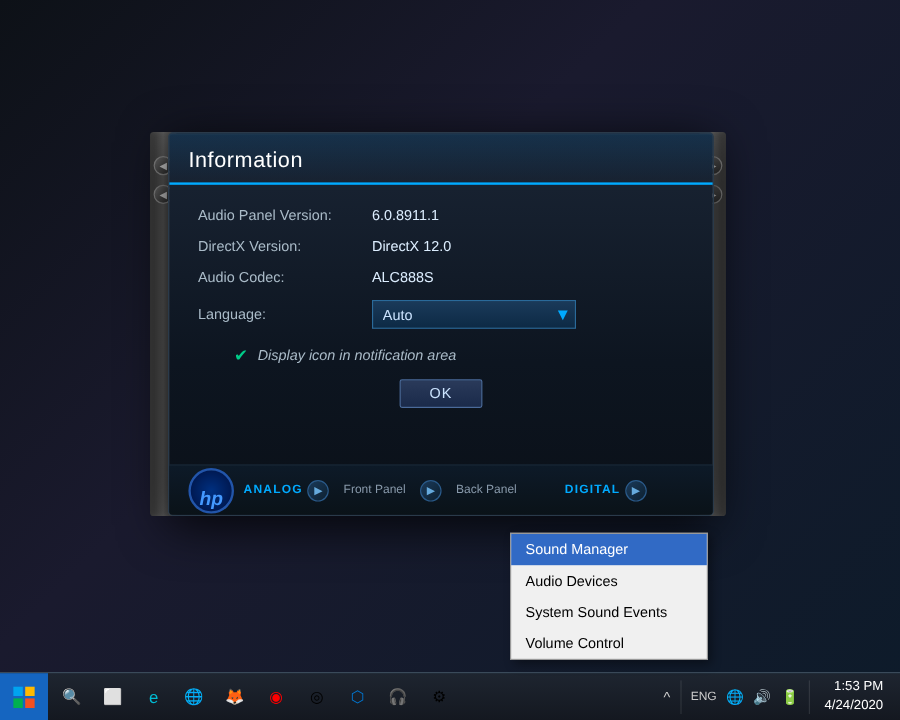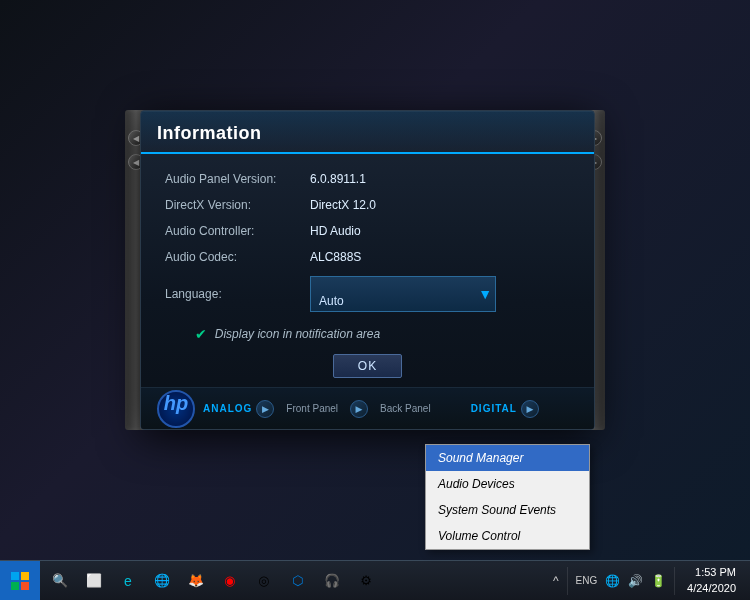--- a/index.html
+++ b/index.html
@@ -147,21 +147,21 @@
 
     
     .dialog-header {
       padding: 12px 16px 8px;
       border-bottom: 2px solid #00aaff;
       background: linear-gradient(180deg, rgba(0,120,200,0.15) 0%, transparent 100%);
     }
     .dialog-title {
       color: #ffffff;
       font-size: 18px;
-      font-weight: 700;
+      font-weight: 400;
       letter-spacing: 0.5px;
     }
 
     
     .dialog-content {
       padding: 12px 24px;
     }
     .info-row {
       display: flex;
       align-items: center;
@@ -188,22 +188,22 @@
       color: #aabbc8;
       font-size: 12px;
       width: 145px;
       flex-shrink: 0;
     }
     .lang-select {
       background: linear-gradient(180deg, #1a3a5a 0%, #0d2a45 100%);
       border: 1px solid #2a6a9a;
       color: #cce4ff;
       font-size: 12px;
-      padding: 17px 24px 3px 8px;
-      width: 186px;
+      padding: 5px 24px 3px 8px;
+      width: 170px;
       appearance: none;
       cursor: pointer;
       position: relative;
     }
     .lang-select-wrapper {
       position: relative;
       display: inline-block;
     }
     .lang-dropdown-arrow {
       position: absolute;
@@ -263,24 +263,24 @@
       padding: 0 16px;
       gap: 0;
     }
     .hp-logo {
       width: 38px;
       height: 38px;
       border-radius: 50%;
       background: radial-gradient(circle, #003080 0%, #001040 100%);
       border: 2px solid #2255aa;
       display: flex;
-      align-items: flex-start;
+      align-items: flex-end;
       justify-content: center;
       color: #4499ff;
-      font-size: 20px;
+      font-size: 16px;
       font-style: italic;
       font-weight: bold;
       margin-right: 8px;
     }
     .analog-section {
       display: flex;
       align-items: center;
       gap: 4px;
       margin-right: 16px;
     }
@@ -340,21 +340,20 @@
       border: 1px solid #999;
       box-shadow: 3px 3px 8px rgba(0,0,0,0.4);
       z-index: 100;
     }
     .context-menu-item {
       padding: 6px 12px;
       font-size: 12px;
       color: #000;
       cursor: pointer;
       white-space: nowrap;
-      font-style: italic;
     }
     .context-menu-item.active { background: #316ac5; color: #fff; }
   </style>
 </head>
 <body>
 
 <div class="desktop">
 
   <div class="chrome-left">
     <div class="chrome-btn">◀</div>
@@ -372,24 +371,20 @@
 
     <div class="dialog-content">
 
       <div class="info-row">
         <span class="info-label">Audio Panel Version:</span>
         <span class="info-value">6.0.8911.1</span>
       </div>
       <div class="info-row">
         <span class="info-label">DirectX Version:</span>
         <span class="info-value">DirectX 12.0</span>
-      </div>
-      <div class="info-row">
-        <span class="info-label">Audio Controller:</span>
-        <span class="info-value">HD Audio</span>
       </div>
       <div class="info-row">
         <span class="info-label">Audio Codec:</span>
         <span class="info-value">ALC888S</span>
       </div>
 
       <div class="lang-row">
         <span class="lang-label">Language:</span>
         <div class="lang-select-wrapper">
           <select class="lang-select">

